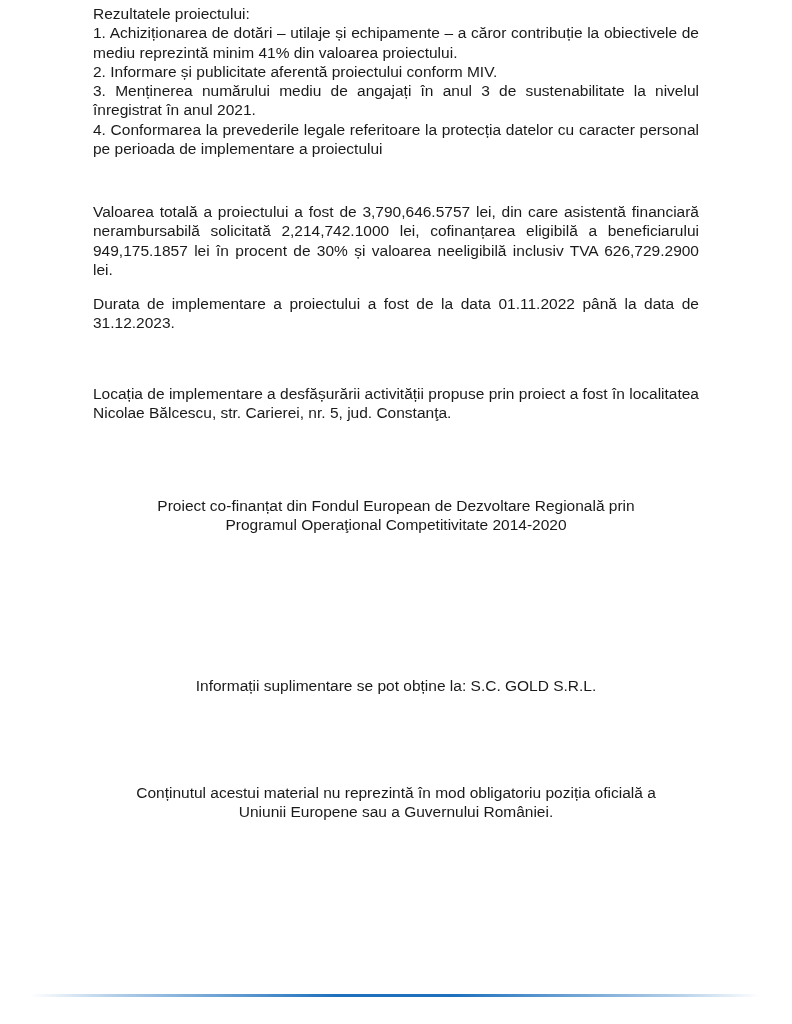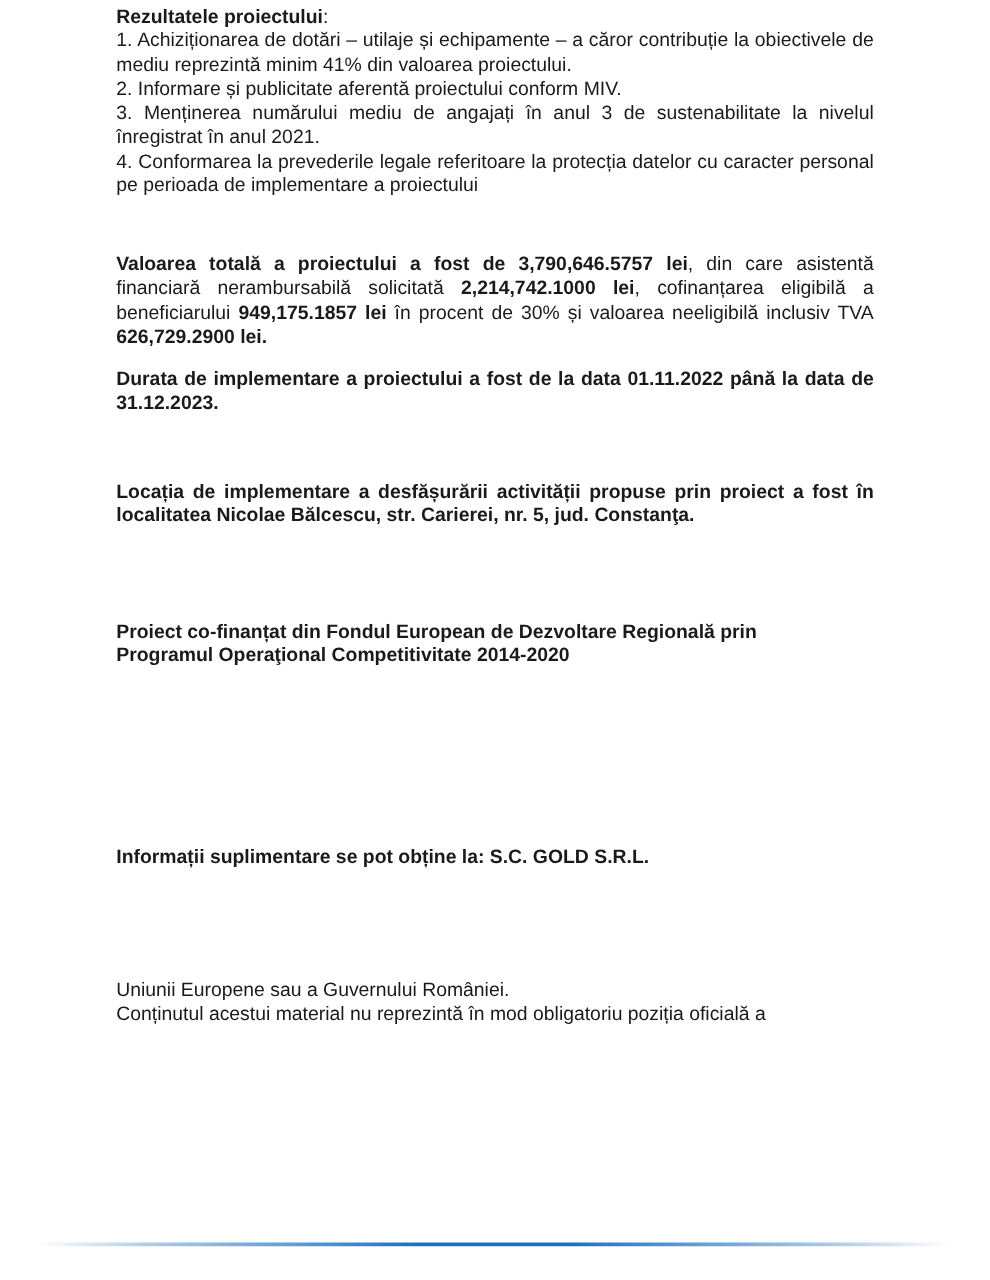--- a/index.html
+++ b/index.html
@@ -18,22 +18,22 @@
     color: #1a1a1a;
     overflow: hidden;
   }
   .block {
     position: absolute;
     left: 93px;
     width: 606px;
     margin: 0;
   }
   .justify { text-align: justify; }
-  .center  { text-align: left; }
-  .bold    { font-weight: bold; }
+  .center  { text-align: center; }
+  .bold    { font-weight: normal; }
   p, div { margin: 0; padding: 0; }
 
   .results-block   { top: 4px; }
   .value-block     { top: 202px; }
   .duration-block  { top: 294px; }
   .location-block  { top: 384px; }
   .cofinance-block { top: 496px; }
   .contact-block   { top: 676px; }
   .disclaimer-block{ top: 783px; }
 
@@ -79,19 +79,19 @@
   <div class="block cofinance-block center bold">
     <div>Proiect co-finanțat din Fondul European de Dezvoltare Regională prin</div>
     <div>Programul Operaţional Competitivitate 2014-2020</div>
   </div>
 
   <div class="block contact-block center bold">
     <div>Informații suplimentare se pot obține la: S.C. GOLD S.R.L.</div>
   </div>
 
   <div class="block disclaimer-block center">
+    <div>Conținutul acestui material nu reprezintă în mod obligatoriu poziția oficială a</div>
     <div>Uniunii Europene sau a Guvernului României.</div>
-    <div>Conținutul acestui material nu reprezintă în mod obligatoriu poziția oficială a</div>
   </div>
 
   <div class="accent-line"></div>
 
 </div>
 
 </body></html>

